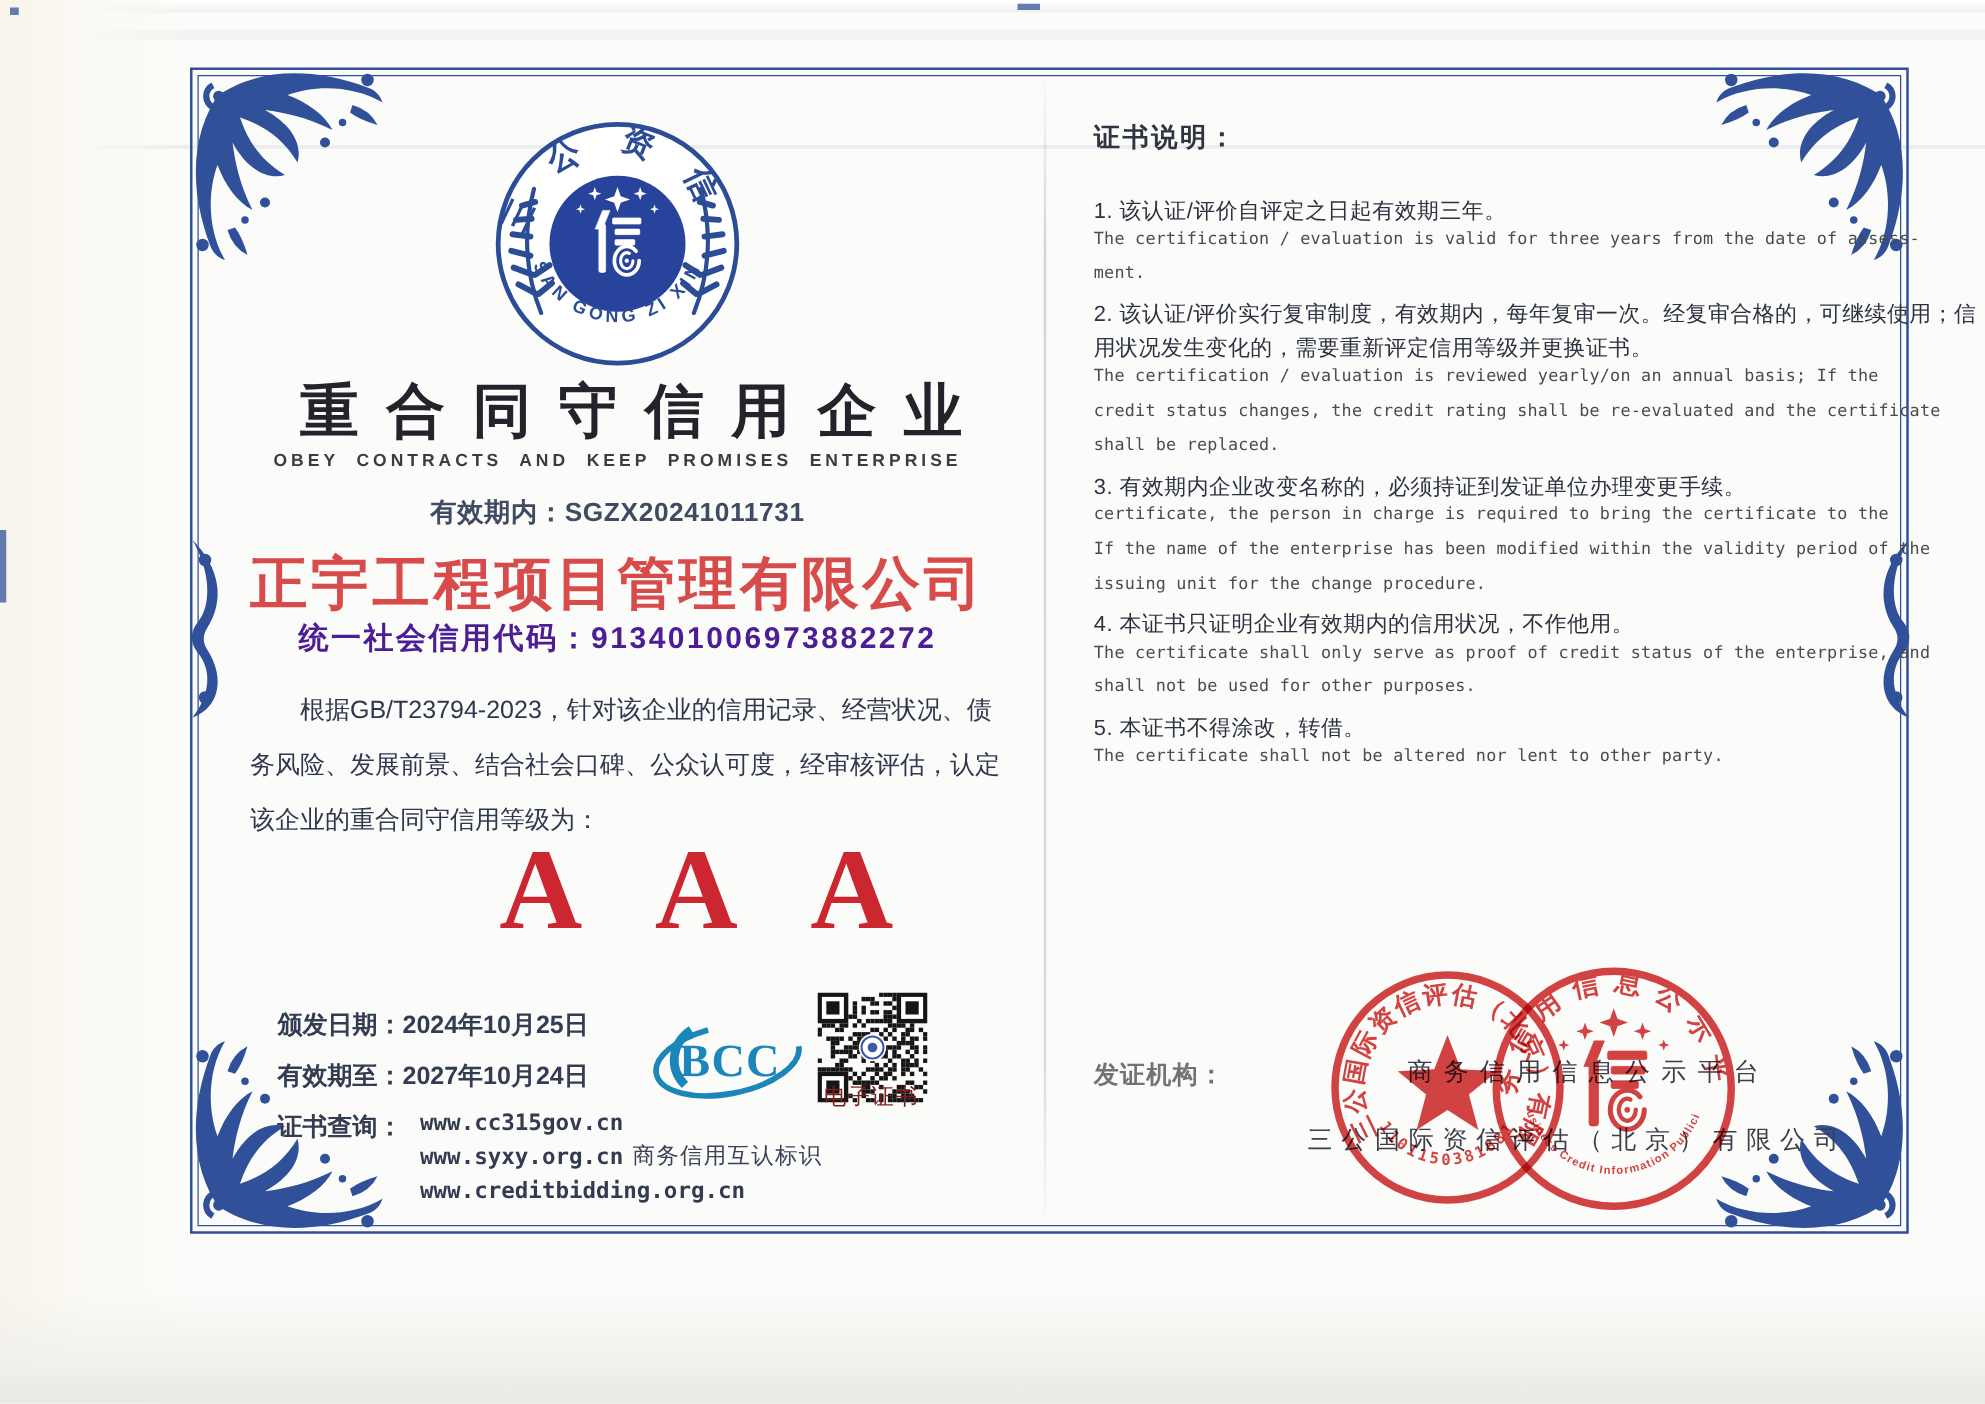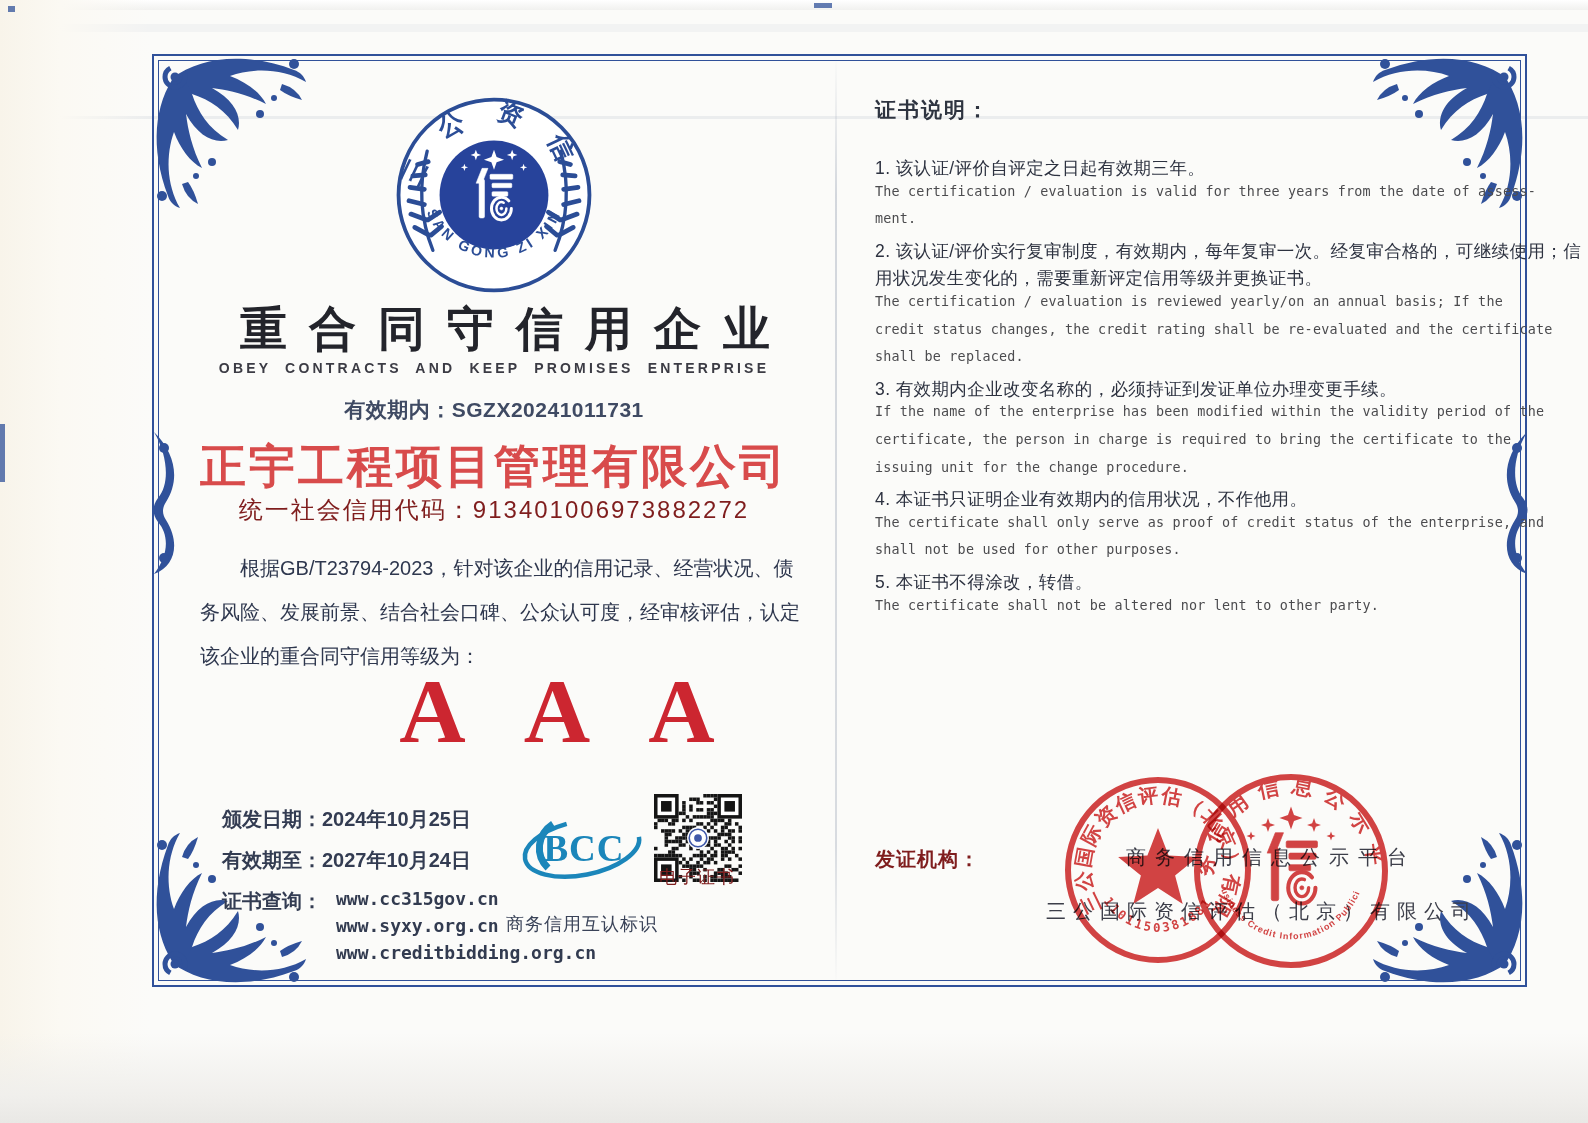--- a/index.html
+++ b/index.html
@@ -46,21 +46,21 @@
   .ctr{left:0;width:100%;text-align:center;}
 
   
   .logo-wrap{top:36px;}
   .title-cn{top:244px;font-size:47px;font-weight:bold;color:var(--darkText);
     letter-spacing:22px;padding-left:22px;}
   .title-en{top:306px;font-size:14px;font-weight:bold;color:#3b3b44;
     letter-spacing:3.2px;word-spacing:7px;}
   .credit-code{top:342px;font-size:21px;font-weight:bold;color:var(--blueGray);letter-spacing:.5px;}
   .company{top:382px;font-size:46px;font-weight:bold;color:var(--red);letter-spacing:3px;}
-  .uscc{top:440px;font-size:24px;font-weight:normal;color:#7f1d1d;letter-spacing:2px;}
+  .uscc{top:440px;font-size:24px;font-weight:bold;color:#4c1d95;letter-spacing:2px;}
   .para{top:492px;left:48px;width:602px;font-size:20px;line-height:44px;
     color:var(--bodyText);font-weight:500;text-align:justify;}
   .para .indent{text-indent:2em;}
   .rating{top:604px;font-family:"Liberation Serif",serif;font-size:92px;font-weight:bold;
     color:var(--ratingRed);letter-spacing:58px;padding-left:92px;}
   .issue-block{left:70px;top:752px;font-size:20px;font-weight:bold;color:#333c52;}
   .issue-row{margin-bottom:14px;white-space:nowrap;}
   .issue-row .val{font-weight:bold;}
   .query-row{display:flex;gap:14px;}
   .urls .url{font-family:"DejaVu Sans Mono",monospace;font-size:18px;font-weight:bold;
@@ -71,21 +71,21 @@
   .qr-block{left:502px;top:740px;width:88px;height:88px;}
   .qr-label{position:absolute;left:470px;top:811px;width:150px;text-align:center;
     font-size:18px;color:#7f1d1d;font-weight:400;letter-spacing:1px;}
 
   
   .instr-heading{left:39px;top:42px;font-size:21px;font-weight:bold;color:#2e3440;letter-spacing:2px;}
   .instr{left:39px;top:102px;width:650px;}
   .iline{height:27.6px;white-space:nowrap;}
   .iline.cn{font-size:17.5px;color:#2d3240;font-weight:500;letter-spacing:.4px;}
   .iline.en{font-family:"DejaVu Sans Mono",monospace;font-size:13.4px;color:#4b4b4e;letter-spacing:.2px;}
-  .issuer-label{left:39px;top:792px;font-size:20px;font-weight:bold;color:#7f1d1d;letter-spacing:1px;}
+  .issuer-label{left:39px;top:792px;font-size:20px;font-weight:bold;color:#737373;letter-spacing:1px;}
   .issuer-line1{left:290px;top:790px;font-size:20px;color:#3c3e49;letter-spacing:9px;font-weight:500;}
   .issuer-line2{left:210px;top:844px;font-size:20px;color:#3c3e49;letter-spacing:7px;font-weight:500;}
 
   .seal{position:absolute;mix-blend-mode:multiply;opacity:.92;}
   .seal-left{left:1058px;top:770px;}
   .seal-right{left:1186px;top:766px;}
 </style>
 </head>
 <body>
 
@@ -502,22 +502,22 @@
     <div class="abs instr">
         <div class="iline cn">1. 该认证/评价自评定之日起有效期三年。</div>
         <div class="iline en">The certification / evaluation is valid for three years from the date of assess-</div>
         <div class="iline en">ment.</div>
         <div class="iline cn">2. 该认证/评价实行复审制度，有效期内，每年复审一次。经复审合格的，可继续使用；信</div>
         <div class="iline cn">用状况发生变化的，需要重新评定信用等级并更换证书。</div>
         <div class="iline en">The certification / evaluation is reviewed yearly/on an annual basis; If the</div>
         <div class="iline en">credit status changes, the credit rating shall be re-evaluated and the certificate</div>
         <div class="iline en">shall be replaced.</div>
         <div class="iline cn">3. 有效期内企业改变名称的，必须持证到发证单位办理变更手续。</div>
+        <div class="iline en">certificate, the person in charge is required to bring the certificate to the</div>
         <div class="iline en">If the name of the enterprise has been modified within the validity period of the</div>
-        <div class="iline en">certificate, the person in charge is required to bring the certificate to the</div>
         <div class="iline en">issuing unit for the change procedure.</div>
         <div class="iline cn">4. 本证书只证明企业有效期内的信用状况，不作他用。</div>
         <div class="iline en">The certificate shall only serve as proof of credit status of the enterprise, and</div>
         <div class="iline en">shall not be used for other purposes.</div>
         <div class="iline cn">5. 本证书不得涂改，转借。</div>
         <div class="iline en">The certificate shall not be altered nor lent to other party.</div>
       </div>
 
     <div class="abs issuer-label">发证机构：</div>
     <div class="abs issuer-line1">商务信用信息公示平台</div>

